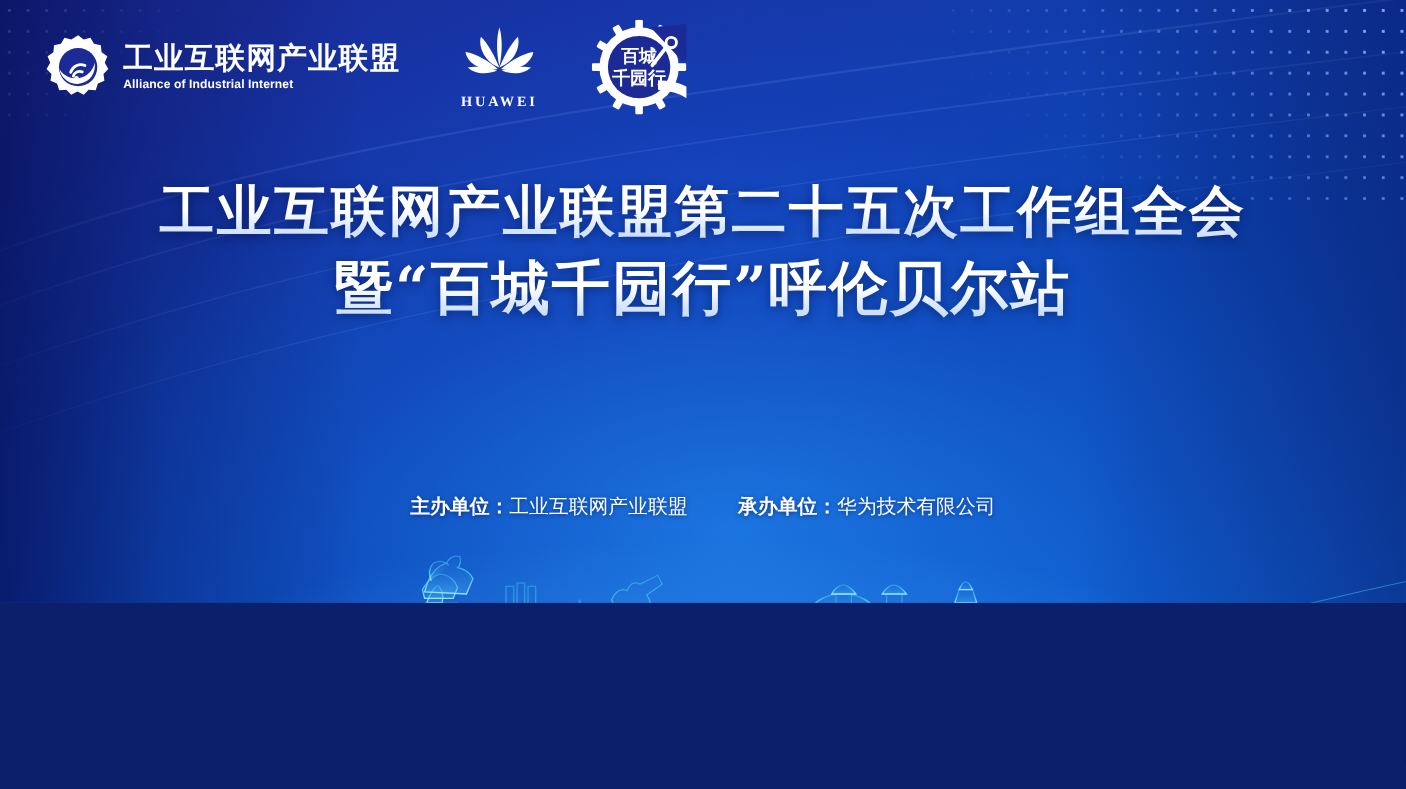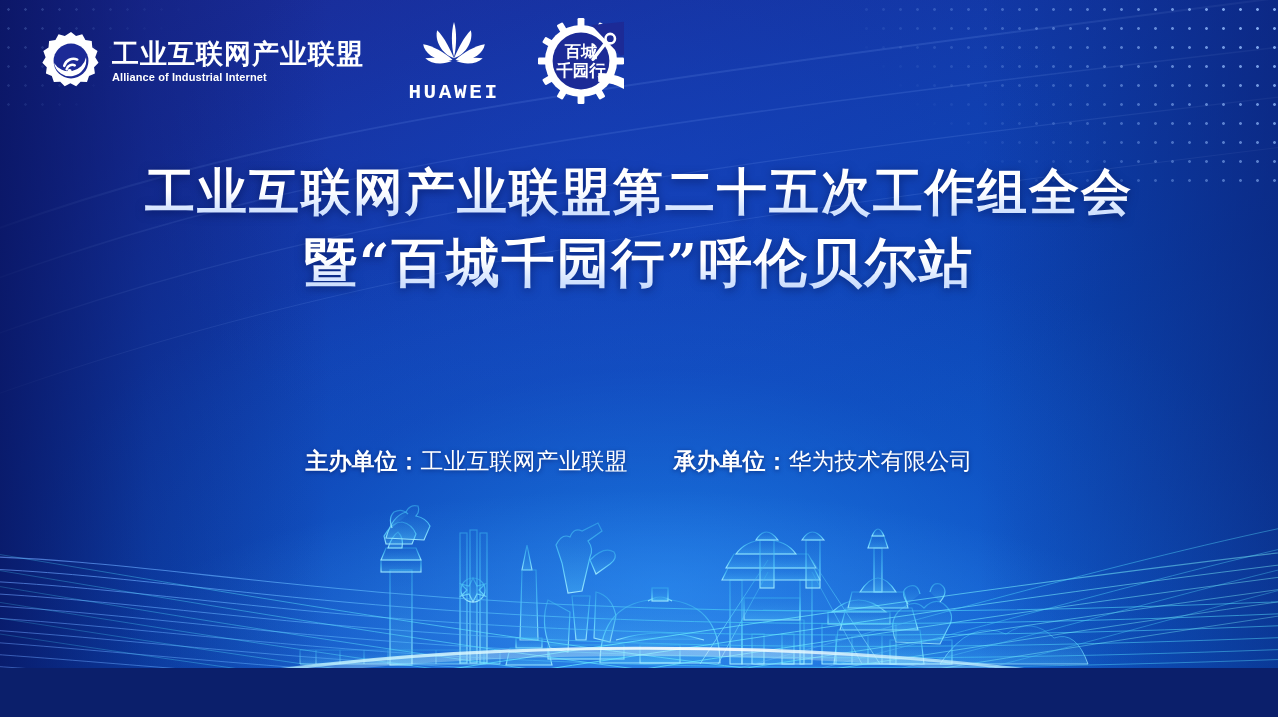--- a/index.html
+++ b/index.html
@@ -5,21 +5,21 @@
   * { margin:0; padding:0; box-sizing:border-box; }
   html, body {
     width:1278px; height:717px;
     overflow:hidden;
     background:#0b1f6b;
     font-family:"Liberation Sans", sans-serif;
   }
 
   #banner {
     position:relative;
-    width:1278px; height:668px;
+    width:1278px; height:548px;
     overflow:hidden;
     background:
       radial-gradient(ellipse 900px 520px at 52% 88%, rgba(40,150,255,0.55) 0%, rgba(30,110,230,0.22) 42%, rgba(0,0,0,0) 72%),
       radial-gradient(ellipse 700px 420px at 50% 30%, rgba(25,70,200,0.45) 0%, rgba(0,0,0,0) 70%),
       linear-gradient(160deg, #1c2a96 0%, #17309e 18%, #0f3fae 42%, #0b47b5 62%, #0c51c0 80%, #0b63d6 100%);
   }
 
   
   .dot-matrix {
     position:absolute;
@@ -77,23 +77,23 @@
     font-family:"Liberation Sans", sans-serif;
   }
 
   .logo-huawei {
     margin-left:44px;
     display:flex; flex-direction:column; align-items:center;
     width:92px;
   }
   .hw-mark { width:84px; height:52px; }
   .hw-word {
-    color:#ffffff; font-size:21px; font-weight:bold;
+    color:#ffffff; font-size:13px; font-weight:bold;
     letter-spacing:2.6px; margin-top:10px;
-    font-family:Liberation Mono, monospace;
+    font-family:Liberation Serif, serif;
   }
 
   .logo-bckyx { margin-left:38px; width:86px; height:86px;text-align:center; }
 
   
   .title-block {
     position:absolute; left:0; right:0; top:157px;
     text-align:center; z-index:20;
   }
   .title-line {
@@ -111,22 +111,22 @@
     white-space:nowrap;
   }
   .title-line.l2 { font-size:53px; }
 
   
   .org-block {
     position:absolute; left:0; right:0; top:448px;
     text-align:center; z-index:20;
   }
   .org-row {
-    font-family:Liberation Serif, serif;
-    font-size:23px;
+    font-family:Liberation Mono, monospace;
+    font-size:18px;
     color:#ffffff;
     white-space:nowrap;
     line-height:28px;
     text-shadow:0 1px 4px rgba(3,16,80,0.6);
   }
   .org-row .lbl { font-weight:bold; }
   .org-row .val { font-weight:normal; }
   .org-gap { display:inline-block; width:46px; }
   .date-row {
     margin-top:16px;

